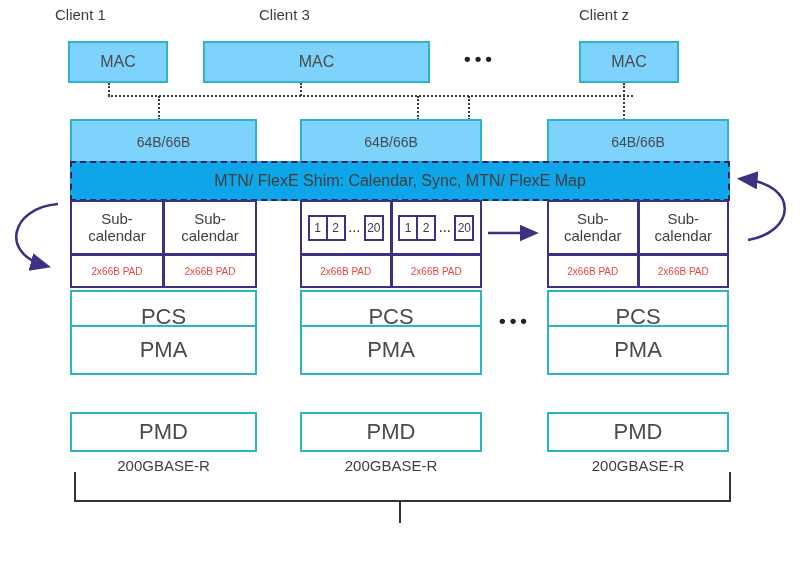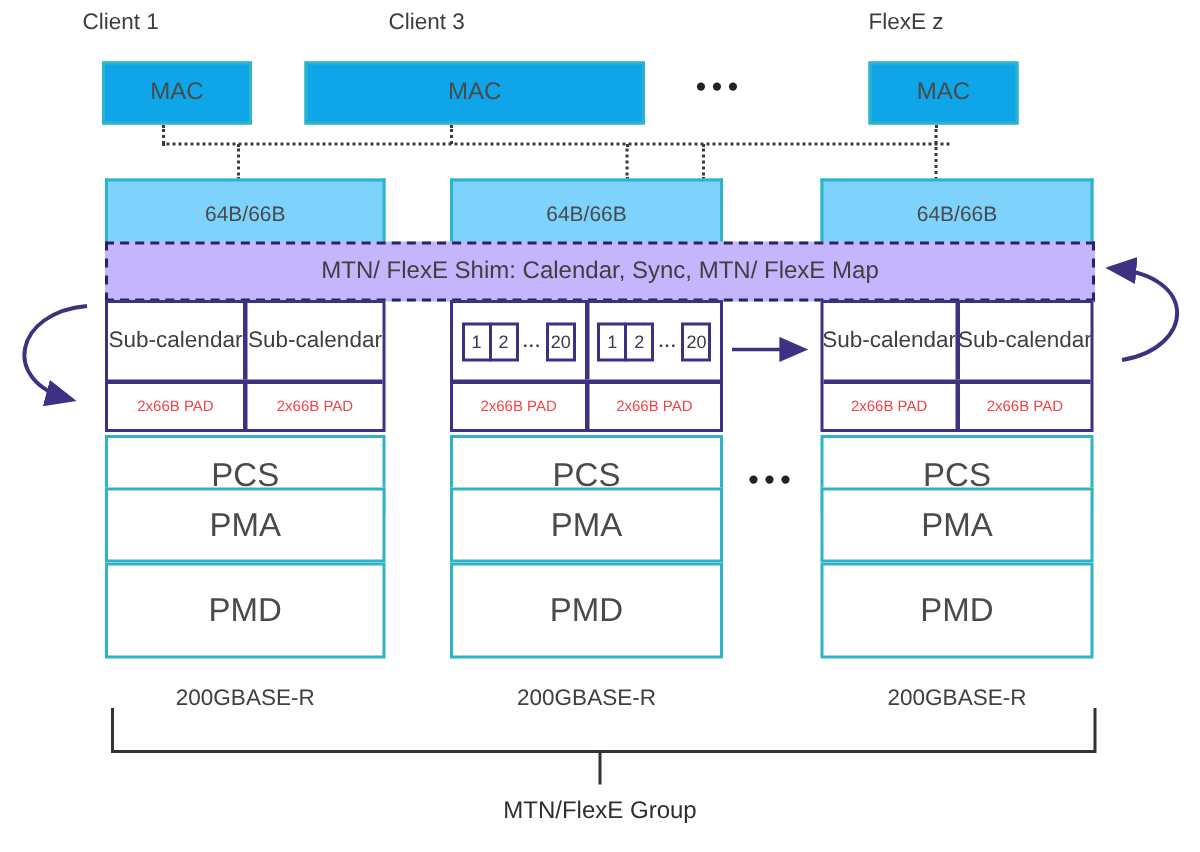--- a/index.html
+++ b/index.html
@@ -8,67 +8,67 @@
     --line:#3a3a3a;
     --text:#3d3d3d;
     --shim_border:#26265e;
   }
   *{box-sizing:border-box;margin:0;padding:0}
   html,body{background:#fff}
   body{font-family:"Liberation Sans",sans-serif;color:var(--text)}
   .canvas{position:relative;width:800px;height:568px;background:#ffffff;overflow:hidden}
   .label{position:absolute;text-align:left;font-size:15px;color:var(--text)}
   .mac-box{position:absolute;top:41px;height:42px;border:2px solid var(--cyan);
-           background:#0ea5e9;display:flex;align-items:center;justify-content:center;
+           background:#7dd3fc;display:flex;align-items:center;justify-content:center;
            font-size:16px;color:#4a4a4a}
   .dots-label{position:absolute;text-align:center;font-size:19px;font-weight:bold;
               color:#222;letter-spacing:4px}
   .dotline-h{position:absolute;border-top:2px dotted var(--line)}
   .dotline-v{position:absolute;border-left:2px dotted var(--line)}
   .enc-box{position:absolute;top:119px;height:44px;border:2px solid var(--cyan);
            border-bottom:none;background:#7dd3fc;display:flex;align-items:center;
            justify-content:center;font-size:14px;color:#4a4a4a;z-index:1}
   .shim-box{position:absolute;left:70px;top:161px;width:660px;height:40px;
-            border:2px dashed var(--shim_border);background:#c4b5fd;display:flex;
+            border:2px dashed var(--shim_border);background:#0ea5e9;display:flex;
             align-items:center;justify-content:center;font-size:16px;color:#3f3f3f;z-index:2}
   .pgrid{position:absolute;top:200px;height:88px;border:2px solid var(--indigo);
          background:#fff;display:flex;flex-direction:column;z-index:3}
   .pgrid-row{display:flex;width:100%}
   .pgrid-row.top{flex:0 0 54px;border-bottom:3px solid var(--indigo)}
   .pgrid-row.bot{flex:1}
   .pcell{flex:1;display:flex;align-items:center;justify-content:center;overflow:hidden}
   .pcell + .pcell{border-left:3px solid var(--indigo)}
-  .subcal{flex-direction:row;font-size:15px;line-height:1.12;color:#3f3f3f}
+  .subcal{flex-direction:column;font-size:15px;line-height:1.12;color:#3f3f3f}
   .pad-cell{font-size:10px;color:#ef4444;white-space:nowrap}
   .slot-row{display:flex;align-items:center;justify-content:center;width:100%}
   .slot{display:flex;align-items:center;justify-content:center;width:20px;height:26px;
         border:2px solid var(--indigo);font-size:12px;color:#3a3a52;background:#fff}
   .slot + .slot{margin-left:-2px}
   .slot-dots{font-size:11px;font-weight:bold;color:#3a3a52;margin:0 3px;letter-spacing:1px}
   .slot.wide{width:20px}
   .phy-box{position:absolute;border:2px solid var(--cyan);background:#fff;display:flex;
            align-items:center;justify-content:center;font-size:22px;color:#4a4a4a}
   .phy-pcs{top:290px;height:53px}
   .phy-pma{top:325px;height:50px}
-  .phy-pmd{top:375px;height:64px}
+  .phy-pmd{top:412px;height:40px}
   .base-label{position:absolute;top:457px;text-align:center;font-size:15px;color:#3f3f3f}
   .brk-h{position:absolute;border-top:2px solid #333}
   .brk-v{position:absolute;border-left:2px solid #333}
   .group-label{position:absolute;left:300px;top:532px;width:200px;text-align:center;
                font-size:16px;color:#2e2e2e}
   svg.arrow{position:absolute;overflow:visible}
 </style>
 </head>
 <body>
 
 <div class="canvas">
 
   <div class="label" style="left:55px;top:6px;width:100px">Client 1</div>
   <div class="label" style="left:259px;top:6px;width:100px">Client 3</div>
-  <div class="label" style="left:579px;top:6px;width:100px">FlexE z</div>
+  <div class="label" style="left:579px;top:6px;width:100px">Client z</div>
 
   <div class="mac-box" style="left:68px;width:100px">MAC</div>
   <div class="mac-box" style="left:203px;width:227px">MAC</div>
   <div class="mac-box" style="left:579px;width:100px">MAC</div>
   <div class="dots-label" style="left:450px;top:48px;width:60px">•••</div>
 
   <div class="dotline-h" style="left:108px;top:95px;width:525px"></div>
   <div class="dotline-v" style="left:108px;top:83px;height:13px"></div>
   <div class="dotline-v" style="left:158px;top:96px;height:24px"></div>
   <div class="dotline-v" style="left:300px;top:83px;height:13px"></div>
@@ -156,21 +156,20 @@
   <div class="dots-label" style="left:485px;top:310px;width:60px">•••</div>
 
   <div class="base-label" style="left:70px;width:187px">200GBASE-R</div>
   <div class="base-label" style="left:300px;width:182px">200GBASE-R</div>
   <div class="base-label" style="left:547px;width:182px">200GBASE-R</div>
 
   <div class="brk-v" style="left:74px;top:472px;height:28px"></div>
   <div class="brk-h" style="left:74px;top:500px;width:657px"></div>
   <div class="brk-v" style="left:729px;top:472px;height:28px"></div>
   <div class="brk-v" style="left:399px;top:500px;height:23px"></div>
-  <div class="group-label">MTN/FlexE Group</div>
 
   <svg class="arrow" style="left:2px;top:196px" width="72" height="82" viewBox="0 0 72 82">
     <defs>
       <marker id="ahL" markerWidth="9" markerHeight="9" refX="6" refY="3.5" orient="auto">
         <path d="M0,0 L8,3.5 L0,7 z" fill="#3d3184"></path>
       </marker>
     </defs>
     <path d="M 56 8 C 8 12, -2 58, 44 70" fill="none" stroke="#3d3184" stroke-width="2.6" marker-end="url(#ahL)"></path>
   </svg>
 

